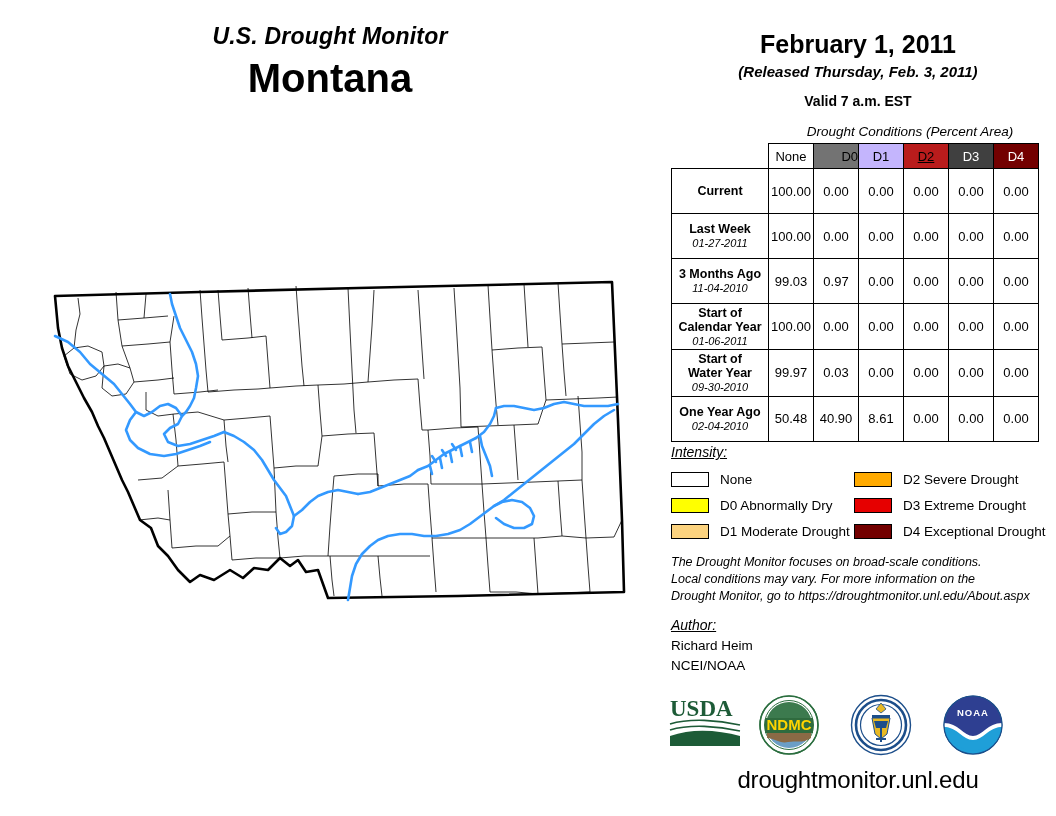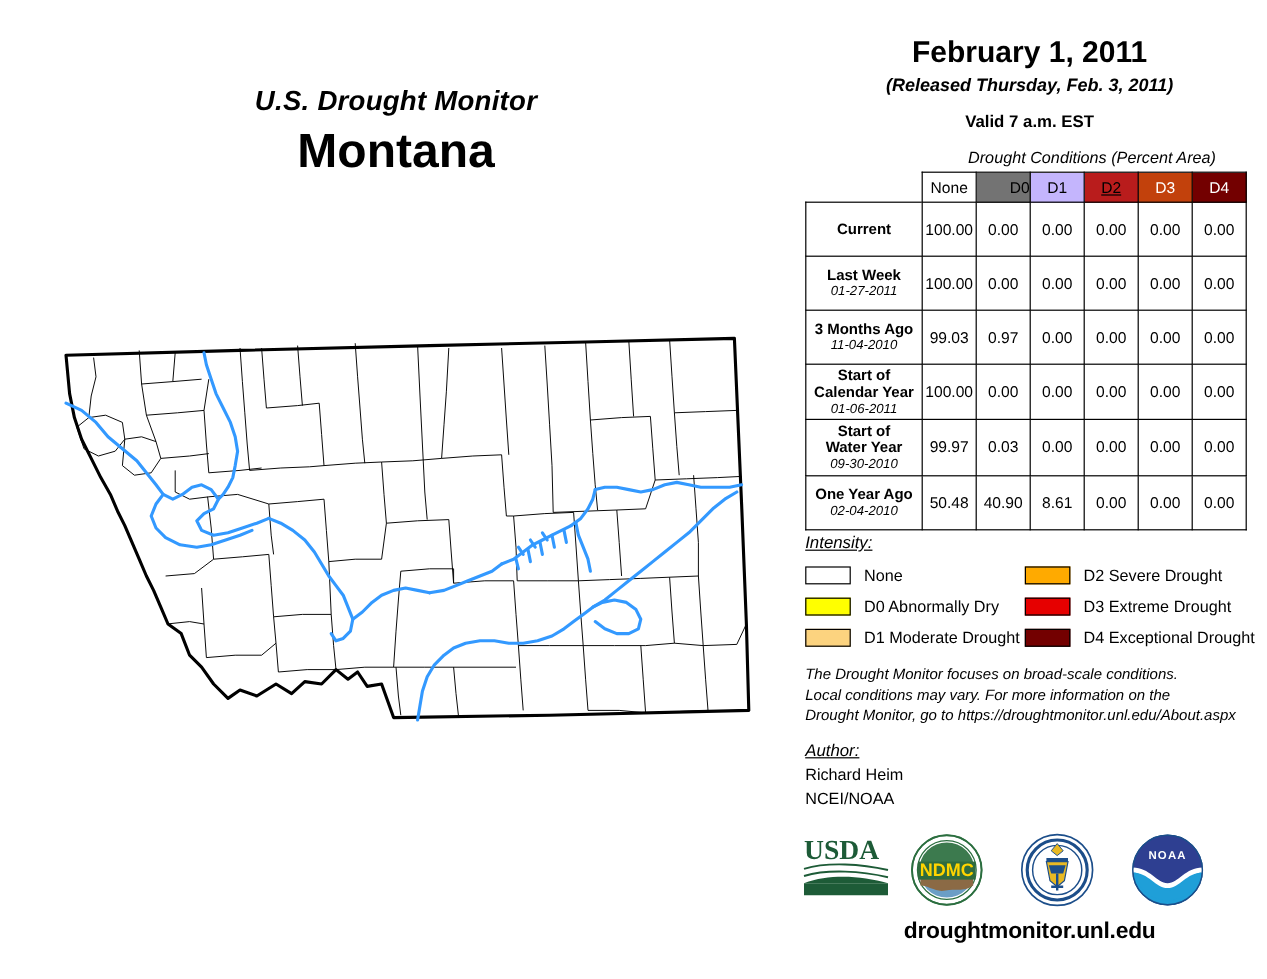--- a/index.html
+++ b/index.html
@@ -23,21 +23,20 @@
     top: 24px;
     width: 660px;
     text-align: center;
   }
   #dm-title {
     font-size: 23px;
     font-weight: bold;
     font-style: italic;
     letter-spacing: 0.2px;
     line-height: 1.1;
-    margin-top: 48px;
   }
   #state-title {
     font-size: 40px;
     font-weight: bold;
     line-height: 1.15;
     margin-top: 6px;
   }
 
   
   #map-wrap {
@@ -210,22 +209,22 @@
   #logo-ndmc { left: 98px; }
   #logo-doc  { left: 190px; }
   #logo-noaa { left: 282px; }
 
   #site-url {
     position: absolute;
     left: 0px;
     top: 766px;
     width: 396px;
     text-align: center;
-    font-size: 19px;
-    font-weight: bold;
+    font-size: 24px;
+    font-weight: normal;
     letter-spacing: -0.2px;
   }
 </style>
 </head>
 <body>
 
 <div id="map-title-block">
   <div id="dm-title">U.S. Drought Monitor</div>
   <div id="state-title">Montana</div>
 </div>
@@ -375,21 +374,21 @@
   <div id="table-caption">Drought Conditions (Percent Area)</div>
 
   <table id="cond-table">
     <thead>
       <tr>
         <th class="corner"></th>
         <th style="background:#FFFFFF;color:#000;">None</th>
         <th style="background:#737373;color:#000;text-align:right;">D0</th>
         <th style="background:#c4b5fd;color:#000;">D1</th>
         <th style="background:#b91c1c;color:#000;text-decoration:underline;">D2</th>
-        <th style="background:#c2410c;color:#FFF;">D3</th>
+        <th style="background:#404040;color:#FFF;">D3</th>
         <th style="background:#730000;color:#FFF;">D4</th>
       </tr>
     </thead>
     <tbody>
       <tr>
         <td class="rowlabel">
           <span>Current</span>
         </td>
         <td class="val">100.00</td>
         <td class="val">0.00</td>

